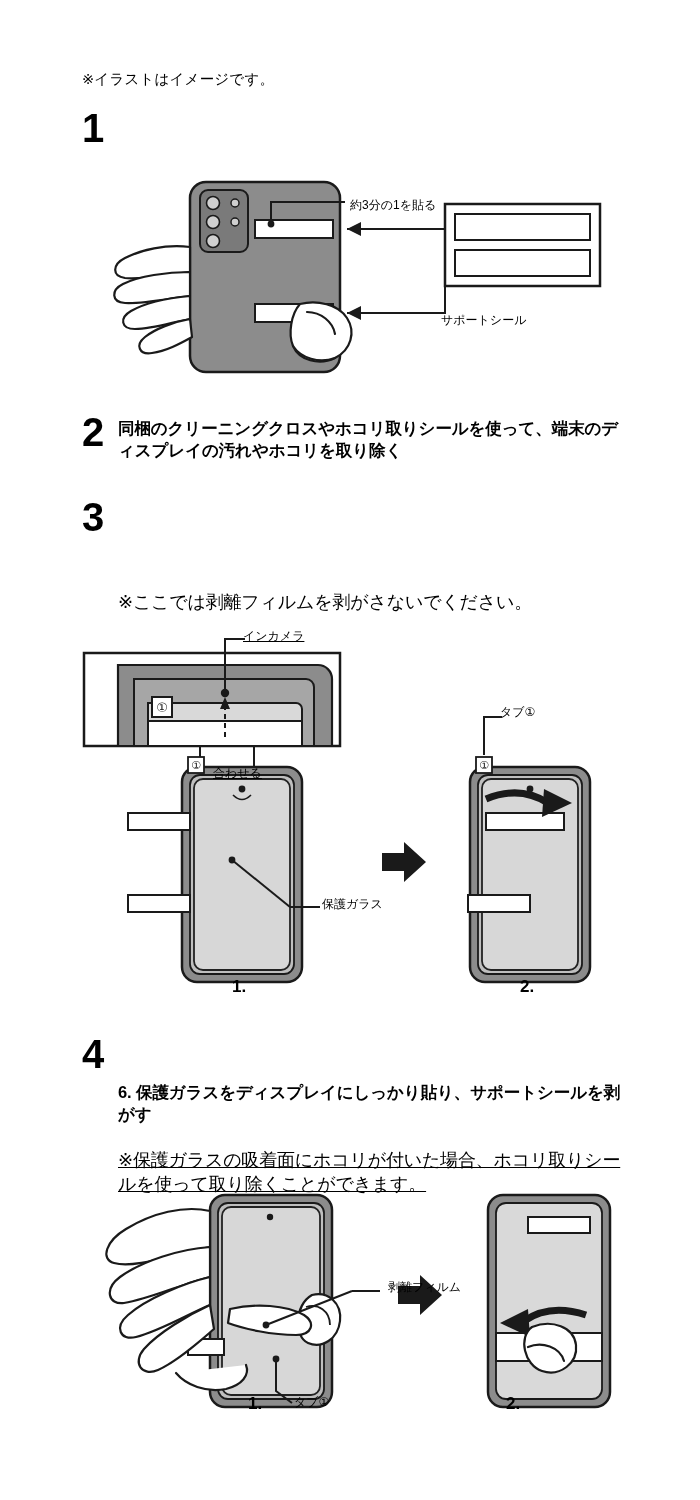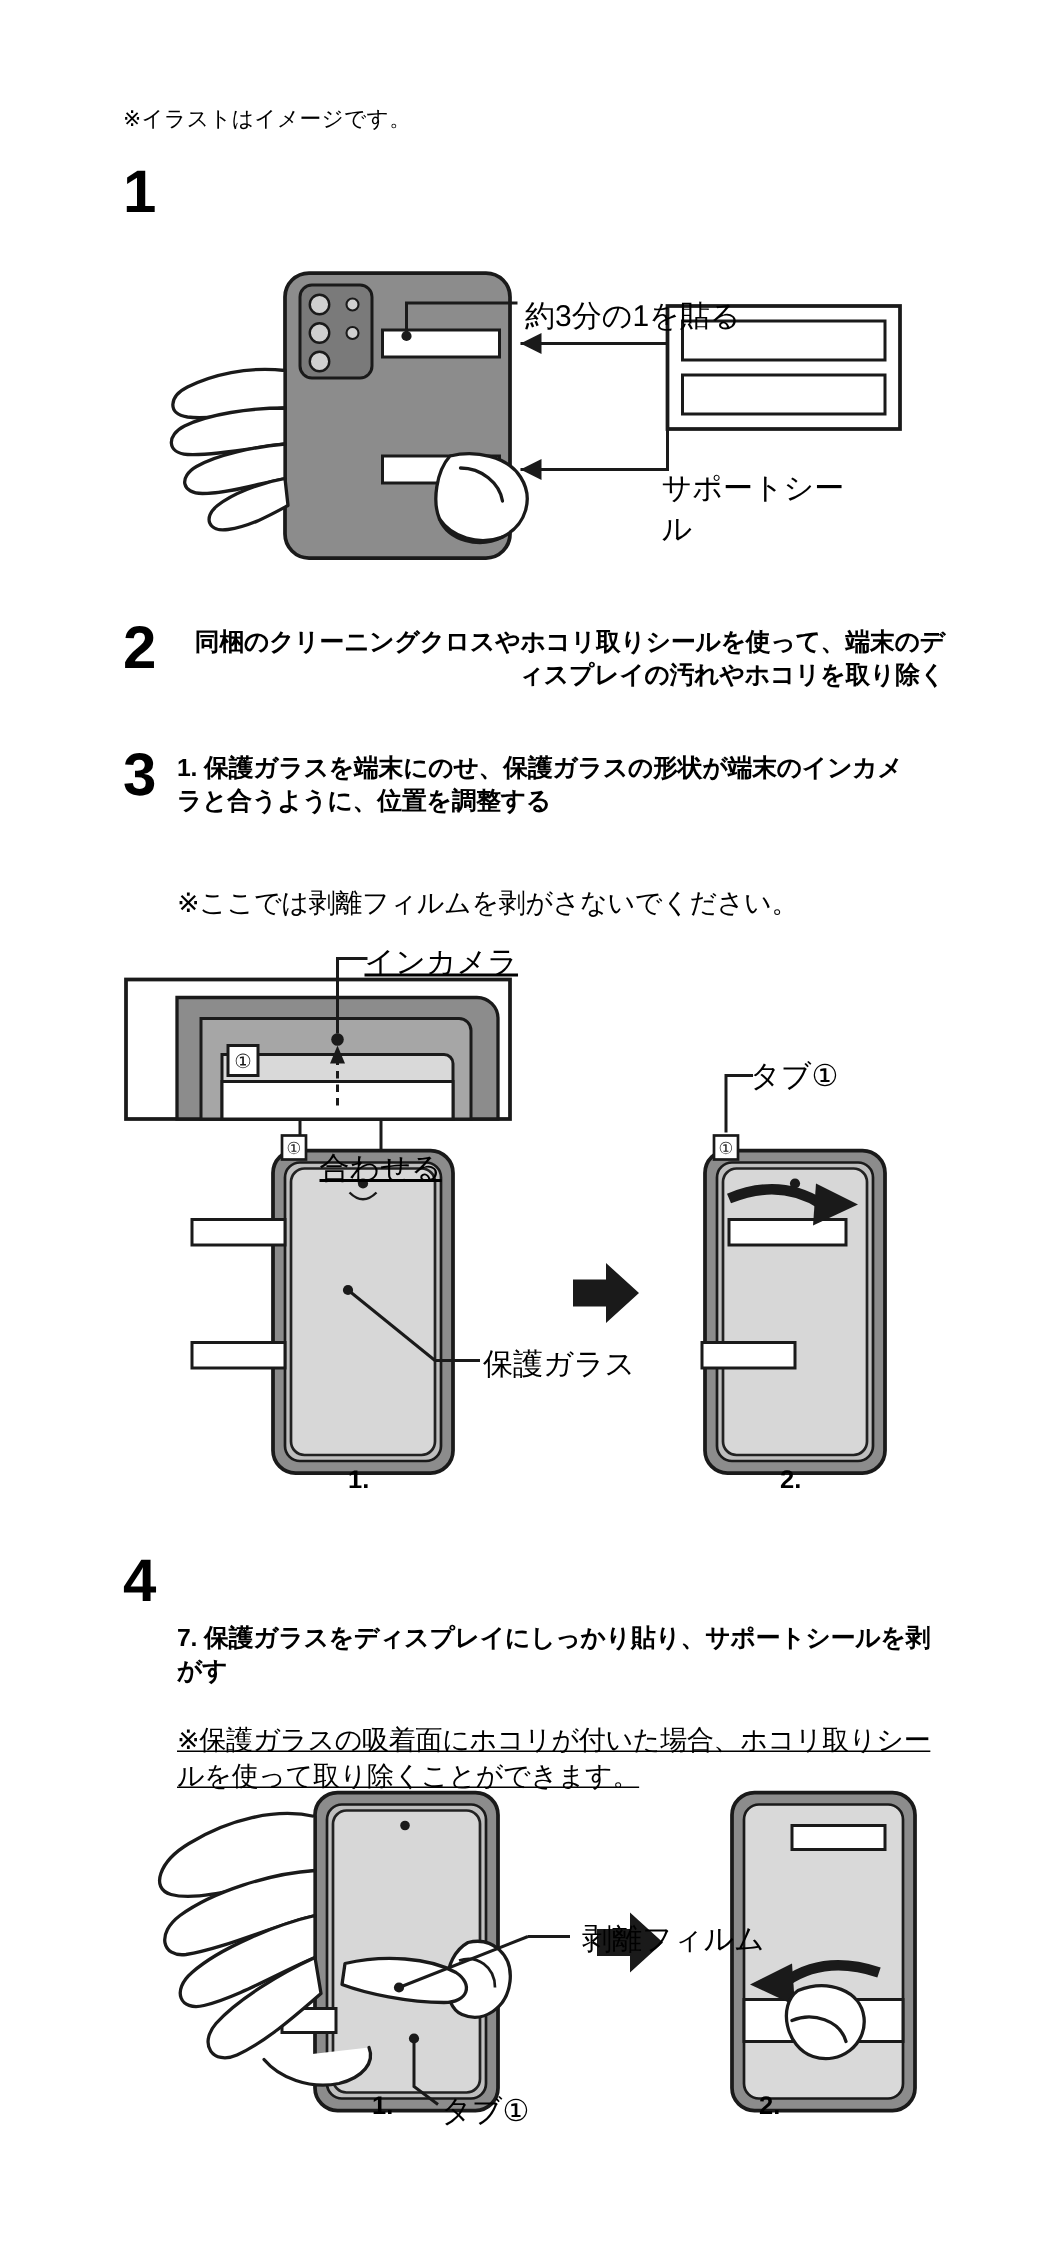--- a/index.html
+++ b/index.html
@@ -44,21 +44,21 @@
   }
   .sub-note {
     position: absolute;
     font-size: 18px;
     font-weight: normal;
     line-height: 1.35;
     letter-spacing: -0.2px;
   }
   .label {
     position: absolute;
-    font-size: 20px;
+    font-size: 12px;
     letter-spacing: 0px;
   }
   .caption {
     position: absolute;
     font-size: 17px;
     font-weight: bold;
   }
 
   
   .fig { position: absolute; }
@@ -115,24 +115,23 @@
 
       <rect x="350" y="32" width="155" height="82" fill="#ffffff" stroke="#1a1a1a" stroke-width="2.5"></rect>
       <rect x="360" y="42" width="135" height="26" fill="#ffffff" stroke="#1a1a1a" stroke-width="2"></rect>
       <rect x="360" y="78" width="135" height="26" fill="#ffffff" stroke="#1a1a1a" stroke-width="2"></rect>
     </svg>
   </div>
   <div class="label" style="left:350px; top:185px;">約3分の1を貼る</div>
   <div class="label" style="left:441px; top:300px;">サポートシール</div>
 
   <div class="step-num" style="left:82px; top:400px;">2</div>
-  <div class="step-text" style="left:118px; top:406px; width:512px;text-align:right;">同梱のクリーニングクロスやホコリ取りシールを使って、端末のディスプレイの汚れやホコリを取り除く</div>
+  <div class="step-text" style="left:118px; top:406px; width:512px;">同梱のクリーニングクロスやホコリ取りシールを使って、端末のディスプレイの汚れやホコリを取り除く</div>
 
   <div class="step-num" style="left:82px; top:485px;">3</div>
-  <div class="step-text" style="left:118px; top:490px; width:500px;">1. 保護ガラスを端末にのせ、保護ガラスの形状が端末のインカメラと合うように、位置を調整する</div>
   <div class="sub-note" style="left:118px; top:578px; width:520px;">※ここでは剥離フィルムを剥がさないでください。</div>
 
   <div class="fig" style="left:82px; top:605px;">
     <svg width="560" height="385" viewBox="0 0 560 385">
 
       <rect x="2" y="36" width="256" height="93" fill="#ffffff" stroke="#1a1a1a" stroke-width="2.5"></rect>
 
       <path d="M36 48 H236 a14 14 0 0 1 14 14 V129 H36 Z" fill="#8c8c8c" stroke="#1a1a1a" stroke-width="2.2"></path>
       <path d="M52 62 H224 a8 8 0 0 1 8 8 V129 H52 Z" fill="#a6a6a6" stroke="#1a1a1a" stroke-width="2"></path>
 
@@ -197,21 +196,21 @@
   </div>
 
   <div class="label" style="left:243px; top:616px;text-decoration:underline;">インカメラ</div>
   <div class="label" style="left:213px; top:753px;text-decoration:underline;">合わせる</div>
   <div class="label" style="left:322px; top:884px;">保護ガラス</div>
   <div class="label" style="left:500px; top:692px;">タブ①</div>
   <div class="caption" style="left:232px; top:965px;">1.</div>
   <div class="caption" style="left:520px; top:965px;">2.</div>
 
   <div class="step-num" style="left:82px; top:1022px;">4</div>
-  <div class="step-text" style="left:118px; top:1070px; width:510px;">7. 保護ガラスをディスプレイにしっかり貼り、サポートシールを剥がす</div>
+  <div class="step-text" style="left:118px; top:1070px; width:510px;">6. 保護ガラスをディスプレイにしっかり貼り、サポートシールを剥がす</div>
   <div class="sub-note" style="left:118px; top:1136px; width:505px;text-decoration:underline;">※保護ガラスの吸着面にホコリが付いた場合、ホコリ取りシールを使って取り除くことができます。</div>
 
   <div class="fig" style="left:80px; top:1175px;">
     <svg width="560" height="240" viewBox="0 0 560 240">
 
       <g>
         <rect x="130" y="8" width="122" height="212" rx="15" ry="15" fill="#8c8c8c" stroke="#1a1a1a" stroke-width="2.5"></rect>
         <rect x="138" y="16" width="106" height="196" rx="10" ry="10" fill="#bfbfbf" stroke="#1a1a1a" stroke-width="1.8"></rect>
         <rect x="142" y="20" width="98" height="188" rx="9" ry="9" fill="#d9d9d9" stroke="#1a1a1a" stroke-width="1.8" opacity="0.95"></rect>
         <circle cx="190" cy="30" r="3.2" fill="#1a1a1a"></circle>

